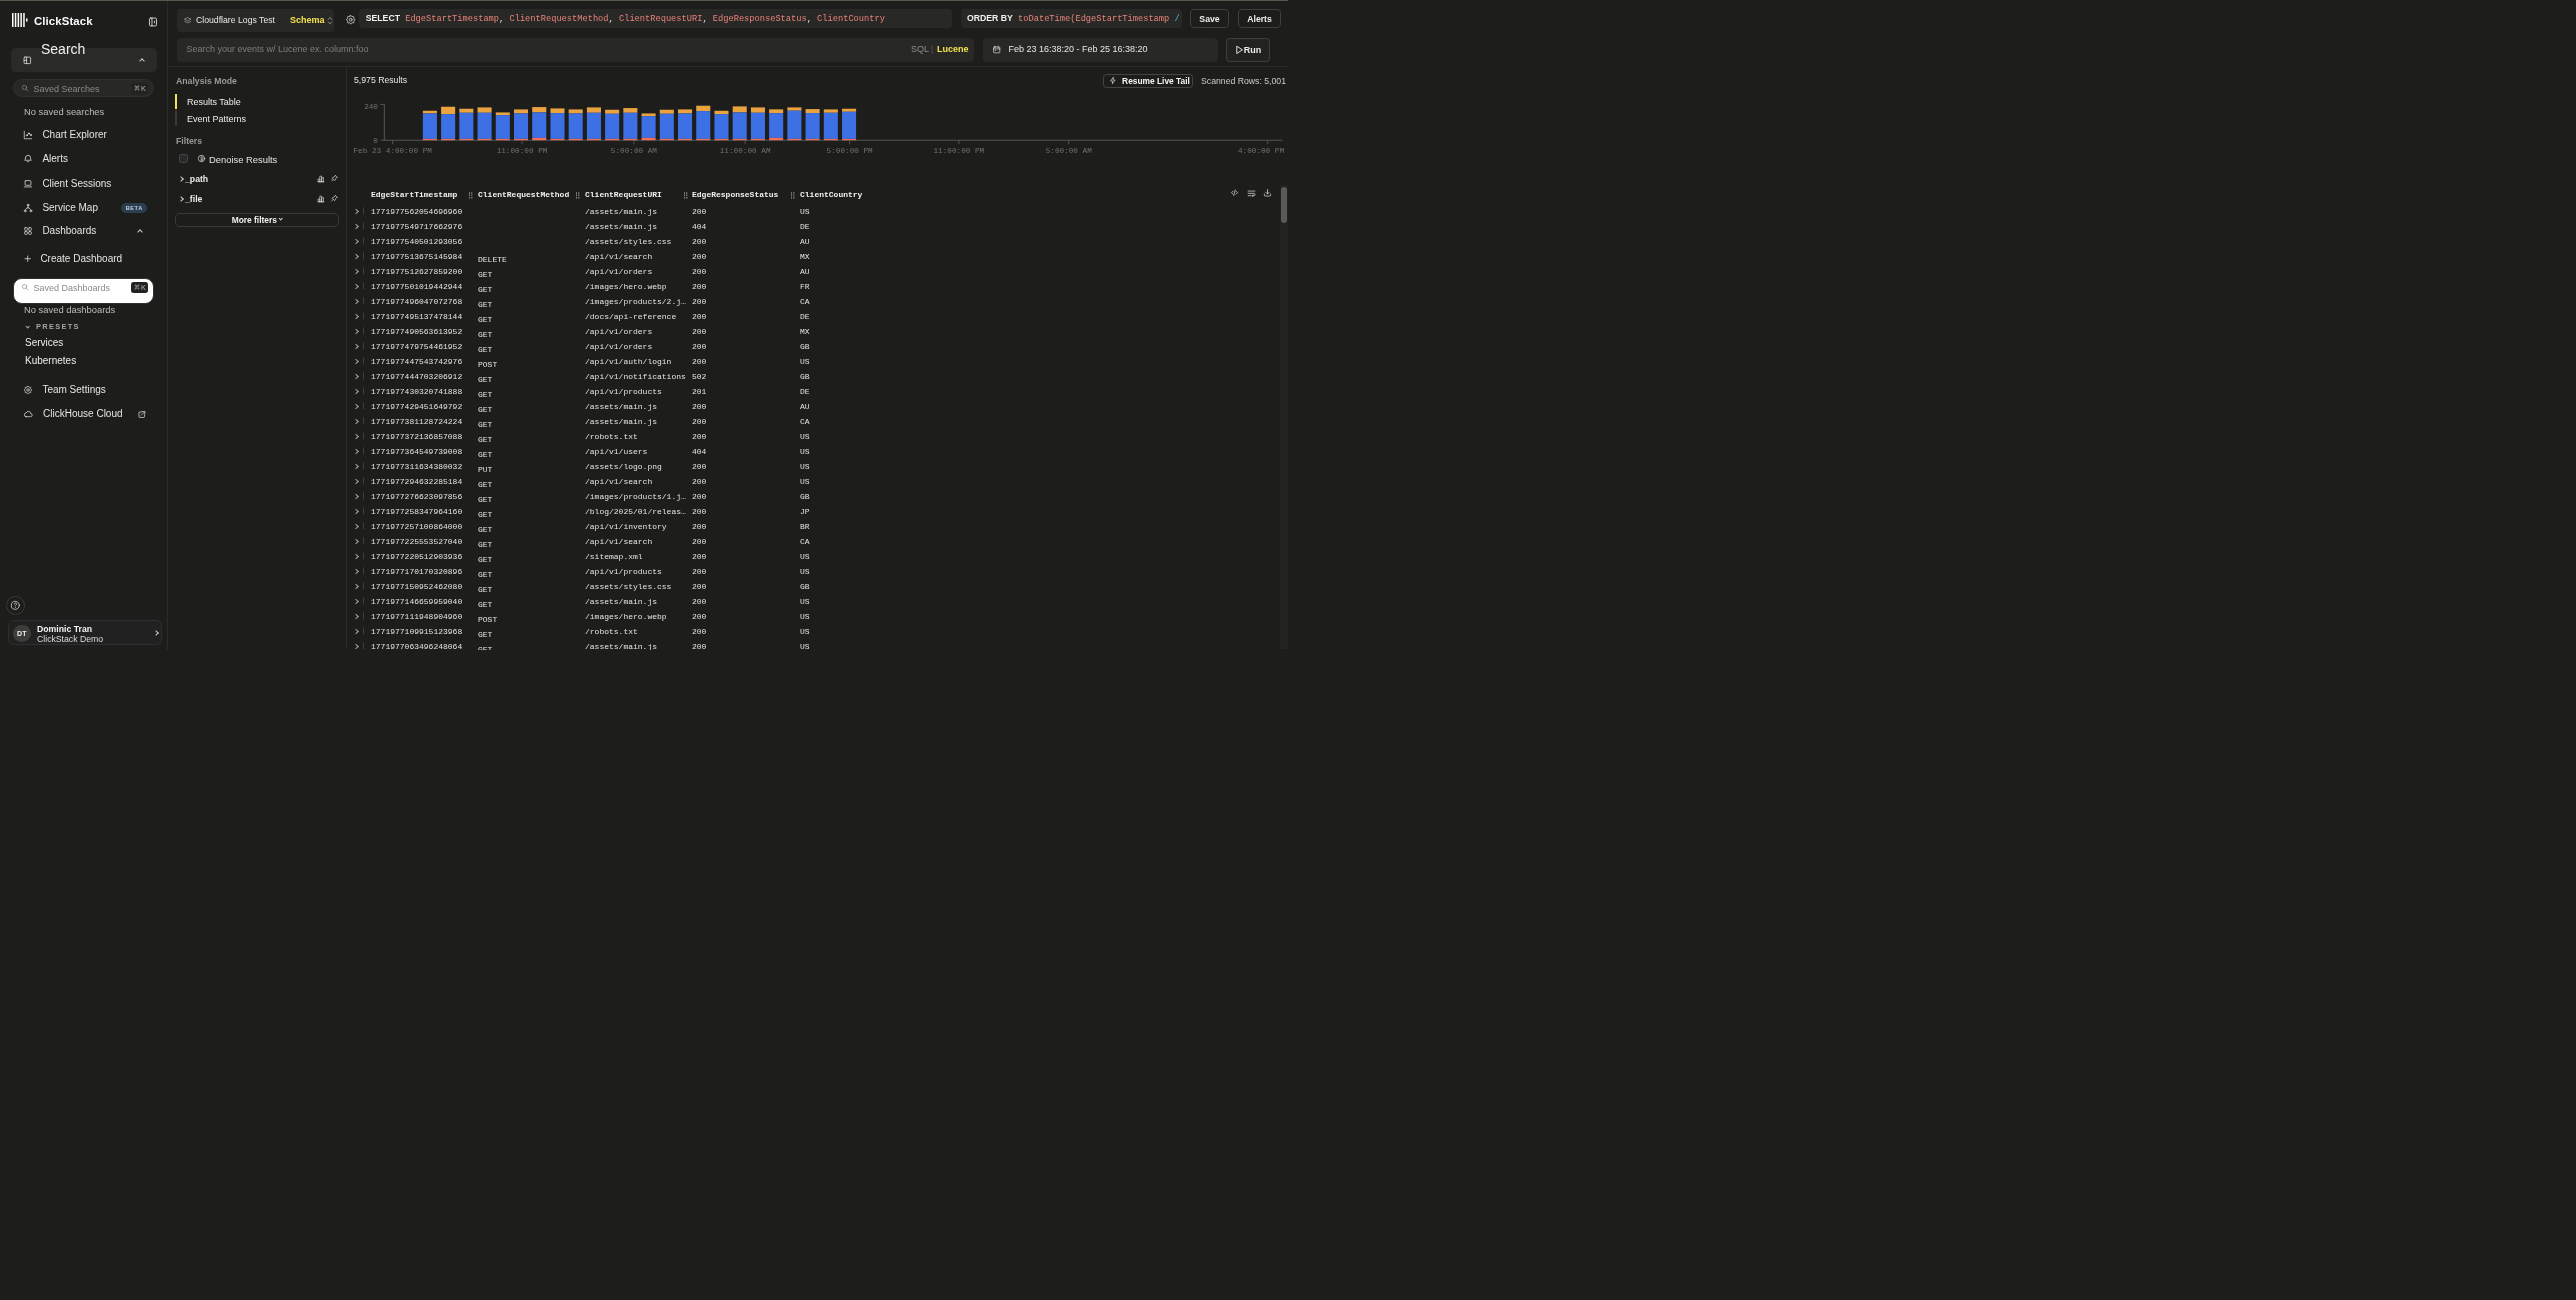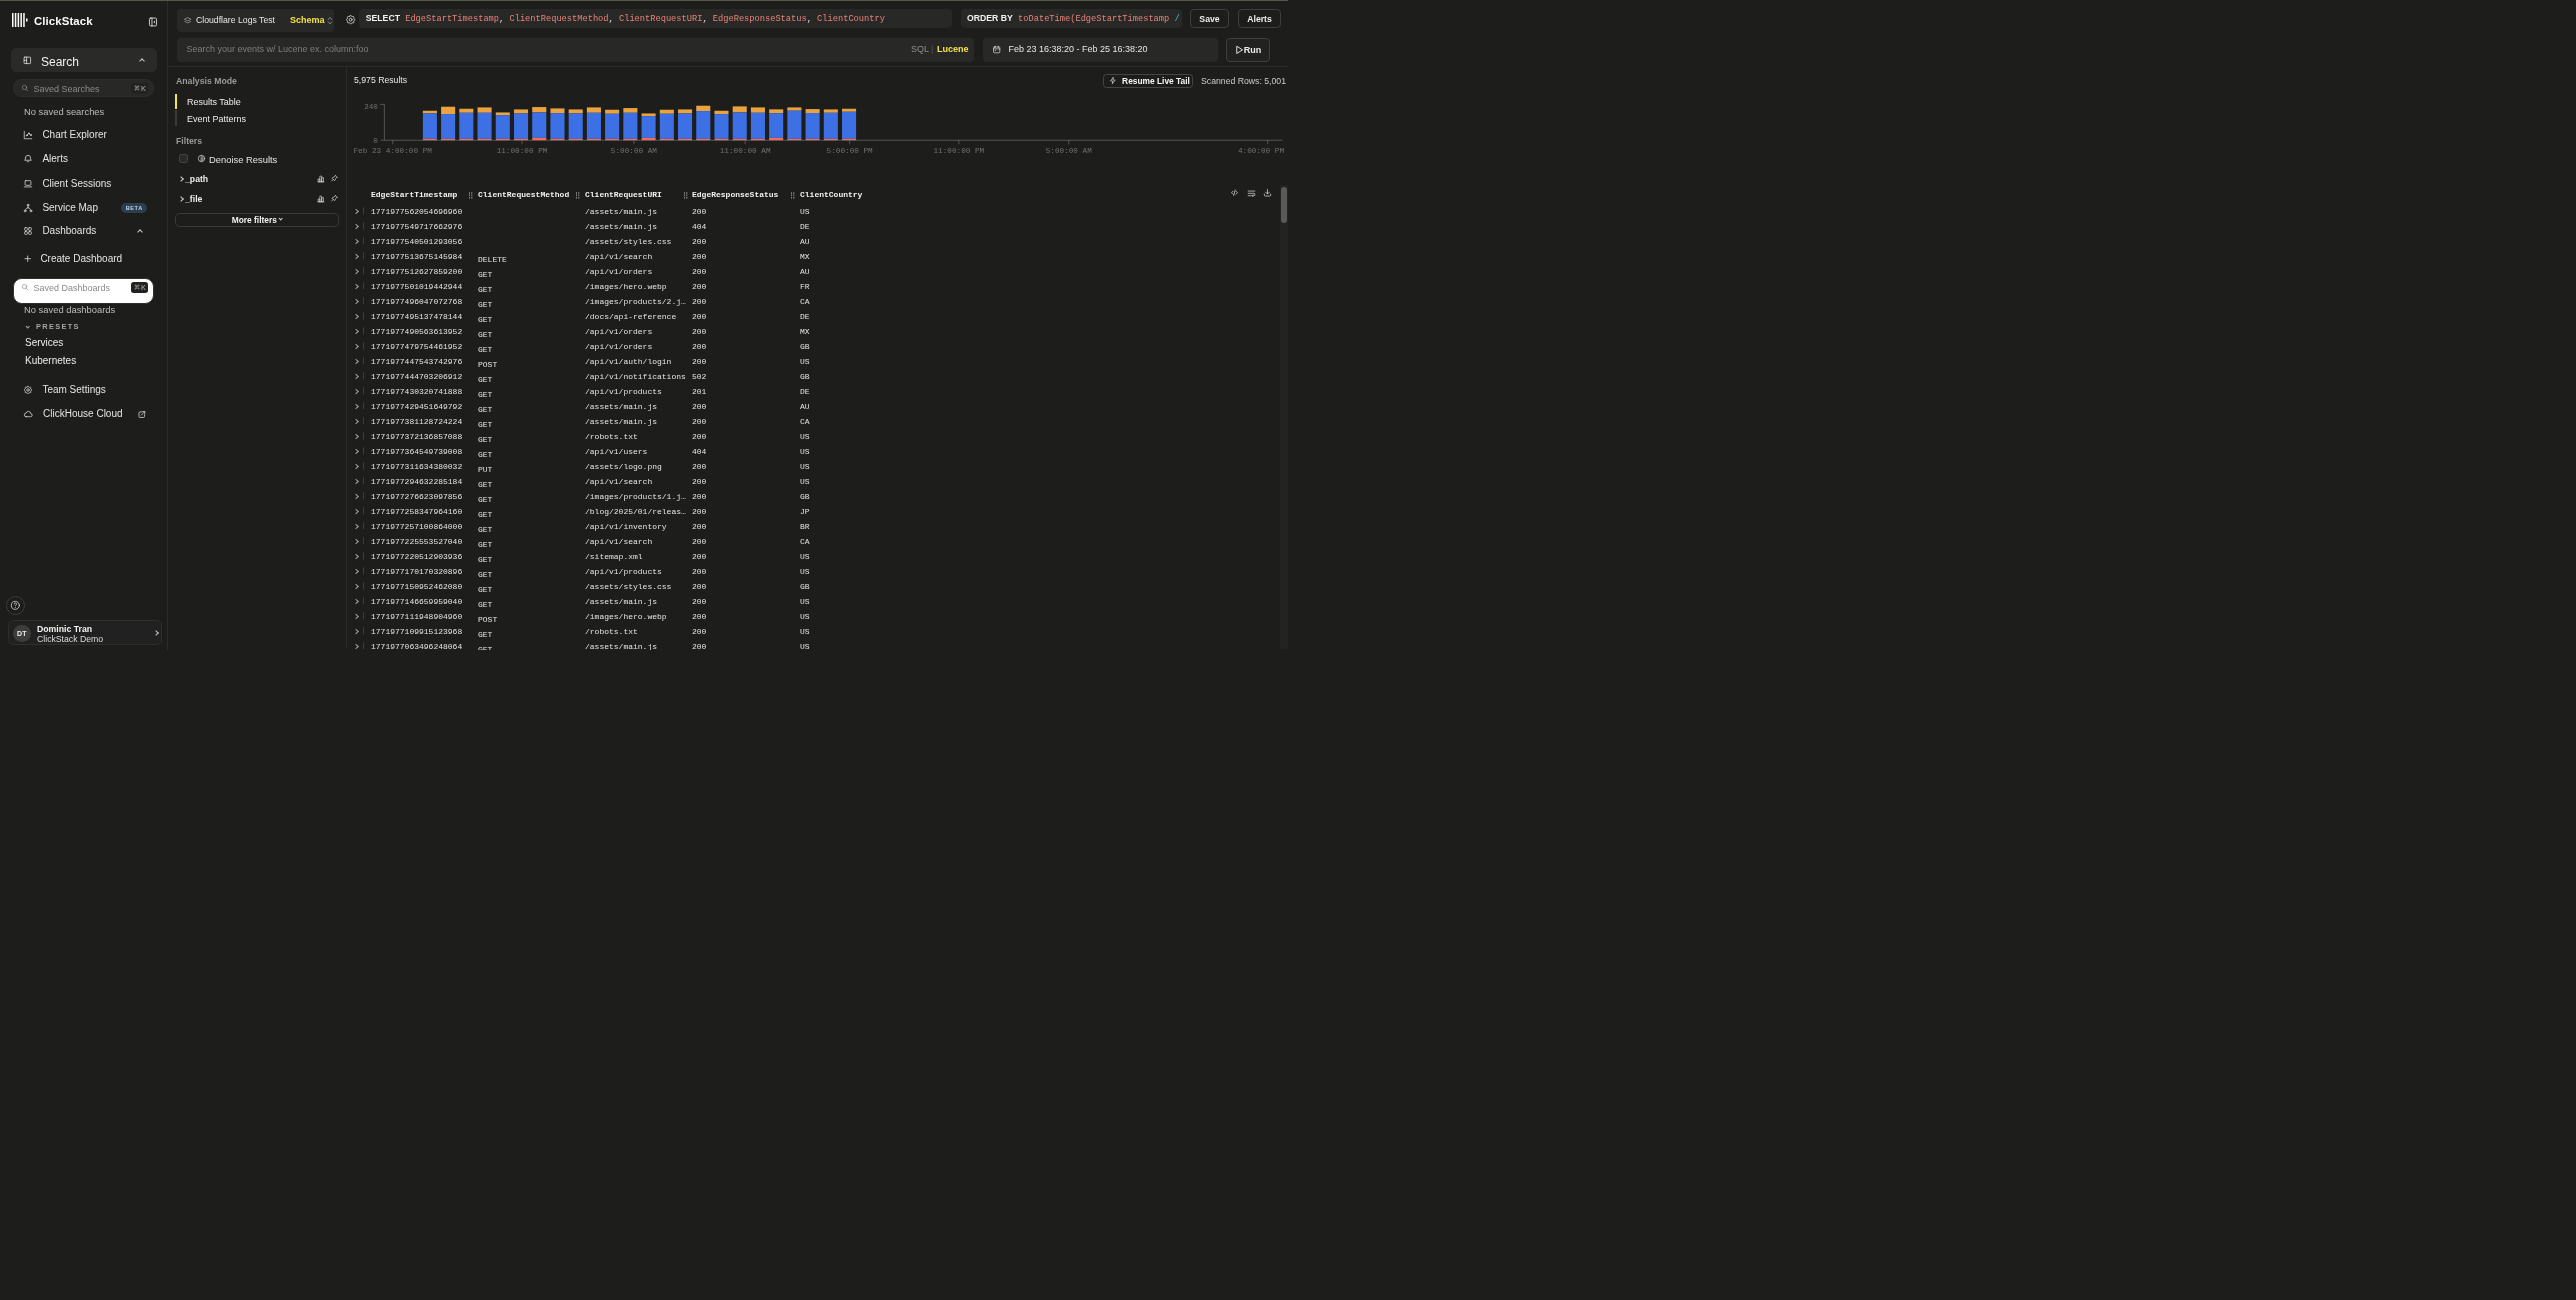--- a/index.html
+++ b/index.html
@@ -58,21 +58,21 @@
         <path d="M9.5 2.5v19"></path>
         <path d="M16.5 9.8L14 12l2.5 2.2"></path>
     </svg>
 
     <div class="abs" style="left:10.7px;top:47px;width:146px;height:24px;background:#2a2a28;border-radius:5.4px"></div>
     <svg class="abs ic" style="left:23px;top:55px" width="8.7" height="8.7" viewBox="0 0 24 24" fill="none" stroke="#ececea" stroke-width="2" stroke-linecap="round">
       <rect x="3" y="3" width="18" height="18" rx="2"></rect>
         <path d="M10 3v18"></path>
         <path d="M3 12h7"></path>
     </svg>
-    <div class="abs" style="left:41px;top:54px;font-size:12px;color:#f0f0ee">Search</div>
+    <div class="abs" style="left:41px;top:40px;font-size:14px;color:#f0f0ee">Search</div>
     <span class="chev up abs" style="left:140px;top:58px;border-color:#c8c8c6"></span>
 
     <div class="abs" style="left:13.4px;top:78px;width:141px;height:17.5px;background:#282826;border:0.7px solid #2f2f2d;border-radius:8.7px">
       <svg class="ic abs" style="left:6.7px;top:4px" width="8" height="8" viewBox="0 0 24 24" fill="none" stroke="#8e8e8c" stroke-width="2" stroke-linecap="round">
           <circle cx="10.5" cy="10.5" r="6.5"></circle>
           <path d="M15.5 15.5L21 21"></path>
         </svg>
       <div class="abs" style="left:19px;top:3.4px;font-size:9px;color:#8a8a88">Saved Searches</div>
       <div class="abs" style="left:117px;top:2.7px;width:17px;height:11px;background:#222220;border-radius:2.7px;display:flex;align-items:center;justify-content:center;gap:1.3px">
         <svg class="ic" width="6" height="6" viewBox="0 0 24 24" fill="none" stroke="#b4b4b2" stroke-width="2.4">

